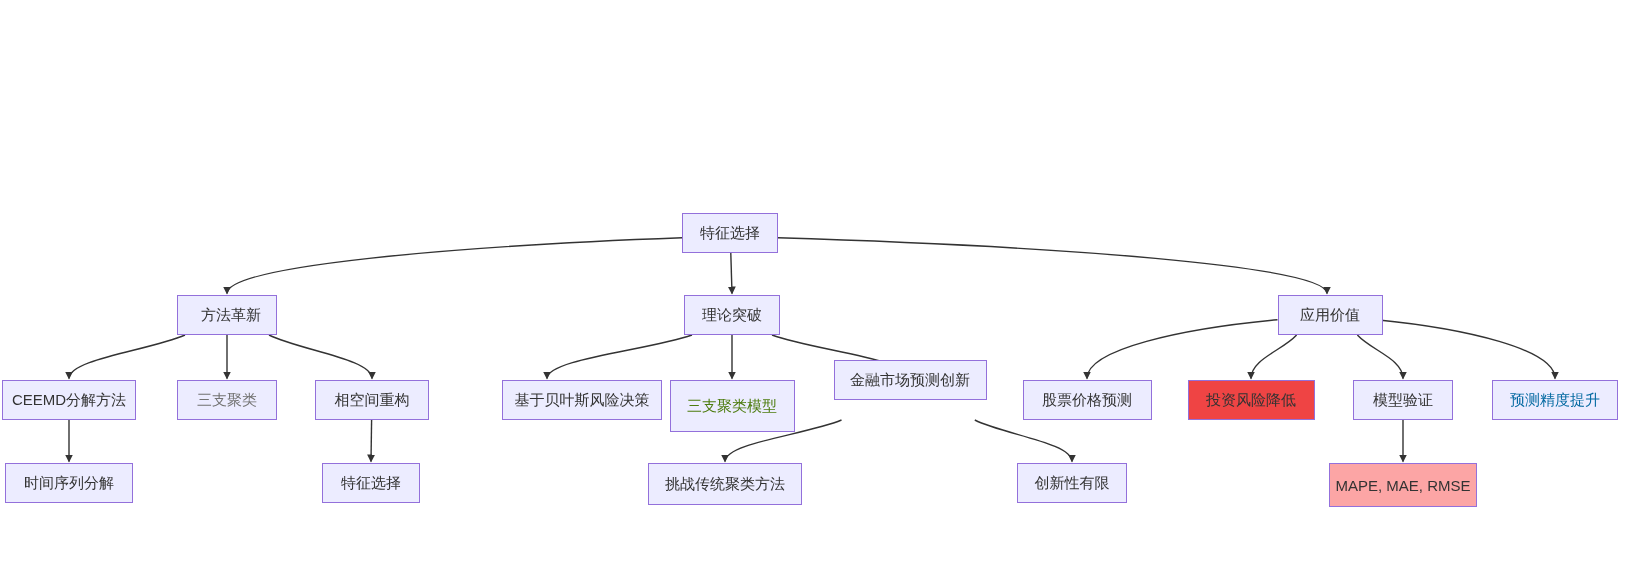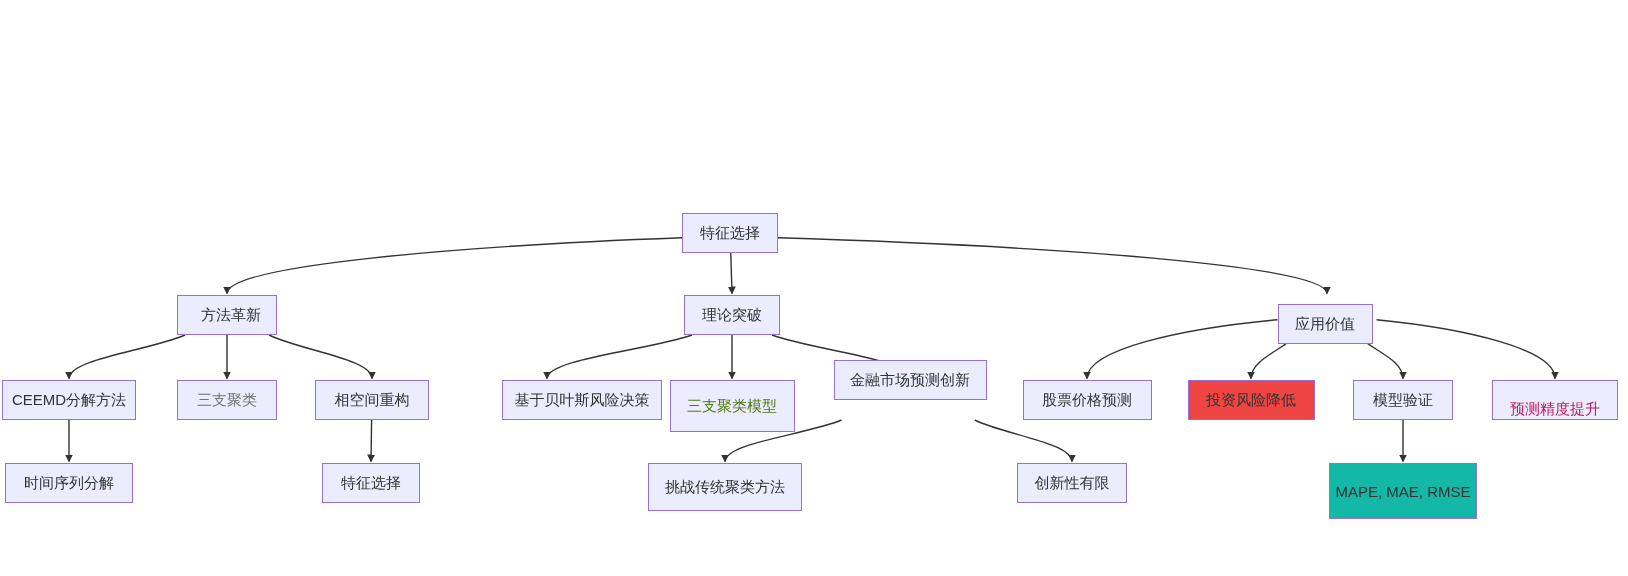--- a/index.html
+++ b/index.html
@@ -74,21 +74,21 @@
   <div id="nodes-layer">
       <div class="node" style="left: 682px; top: 213px; width: 96px; height: 40px; background: rgb(236, 236, 255); border-color: rgb(147, 112, 219); color: rgb(51, 51, 51);">
         <span>特征选择</span>
       </div>
       <div class="node" style="left: 177px; top: 295px; width: 100px; height: 40px; background: rgb(236, 236, 255); border-color: rgb(147, 112, 219); color: rgb(51, 51, 51); padding-left: 8px;">
         <span>方法革新</span>
       </div>
       <div class="node" style="left: 684px; top: 295px; width: 96px; height: 40px; background: rgb(236, 236, 255); border-color: rgb(147, 112, 219); color: rgb(51, 51, 51);">
         <span>理论突破</span>
       </div>
-      <div class="node" style="left: 1277.5px; top: 304px; width: 95px; height: 40px; background: rgb(236, 236, 255); border-color: rgb(147, 112, 219); color: rgb(51, 51, 51);">
+      <div class="node" style="left: 1277.5px; top: 295px; width: 105px; height: 40px; background: rgb(236, 236, 255); border-color: rgb(147, 112, 219); color: rgb(51, 51, 51);">
         <span>应用价值</span>
       </div>
       <div class="node" style="left: 2px; top: 380px; width: 134px; height: 40px; background: rgb(236, 236, 255); border-color: rgb(147, 112, 219); color: rgb(51, 51, 51);">
         <span>CEEMD分解方法</span>
       </div>
       <div class="node" style="left: 177px; top: 380px; width: 100px; height: 40px; background: rgb(236, 236, 255); border-color: rgb(147, 112, 219); color: #737373;">
         <span>三支聚类</span>
       </div>
       <div class="node" style="left: 315px; top: 380px; width: 114px; height: 40px; background: rgb(236, 236, 255); border-color: rgb(147, 112, 219); color: rgb(51, 51, 51);">
         <span>相空间重构</span>
@@ -104,32 +104,32 @@
       </div>
       <div class="node" style="left: 1022.5px; top: 380px; width: 129px; height: 40px; background: rgb(236, 236, 255); border-color: rgb(147, 112, 219); color: rgb(51, 51, 51);">
         <span>股票价格预测</span>
       </div>
       <div class="node" style="left: 1187.5px; top: 380px; width: 127px; height: 40px; background: #ef4444; border-color: rgb(147, 112, 219); color: rgb(51, 51, 51);">
         <span>投资风险降低</span>
       </div>
       <div class="node" style="left: 1353px; top: 380px; width: 100px; height: 40px; background: rgb(236, 236, 255); border-color: rgb(147, 112, 219); color: rgb(51, 51, 51);">
         <span>模型验证</span>
       </div>
-      <div class="node" style="left: 1492px; top: 380px; width: 126px; height: 40px; background: rgb(236, 236, 255); border-color: rgb(147, 112, 219); color: #be185d; align-items: flex-end;">
+      <div class="node" style="left: 1492px; top: 380px; width: 126px; height: 40px; background: rgb(236, 236, 255); border-color: rgb(147, 112, 219); color: #0369a1;">
         <span>预测精度提升</span>
       </div>
       <div class="node" style="left: 5px; top: 463px; width: 128px; height: 40px; background: rgb(236, 236, 255); border-color: rgb(147, 112, 219); color: rgb(51, 51, 51);">
         <span>时间序列分解</span>
       </div>
       <div class="node" style="left: 322px; top: 463px; width: 98px; height: 40px; background: rgb(236, 236, 255); border-color: rgb(147, 112, 219); color: rgb(51, 51, 51);">
         <span>特征选择</span>
       </div>
-      <div class="node" style="left: 648px; top: 463px; width: 154px; height: 48px; background: rgb(236, 236, 255); border-color: rgb(147, 112, 219); color: rgb(51, 51, 51);">
+      <div class="node" style="left: 648px; top: 463px; width: 154px; height: 42px; background: rgb(236, 236, 255); border-color: rgb(147, 112, 219); color: rgb(51, 51, 51);">
         <span>挑战传统聚类方法</span>
       </div>
       <div class="node" style="left: 1017px; top: 463px; width: 110px; height: 40px; background: rgb(236, 236, 255); border-color: rgb(147, 112, 219); color: rgb(51, 51, 51);">
         <span>创新性有限</span>
       </div>
-      <div class="node" style="left: 1329px; top: 463px; width: 148px; height: 56px; background: #14b8a6; border-color: rgb(147, 112, 219); color: rgb(51, 51, 51); text-align: right;">
+      <div class="node" style="left: 1329px; top: 463px; width: 148px; height: 44px; background: #fca5a5; border-color: rgb(147, 112, 219); color: rgb(51, 51, 51); text-align: right;">
         <span>MAPE, MAE, RMSE</span>
       </div>
     </div>
 </div>
 
 </body></html>

